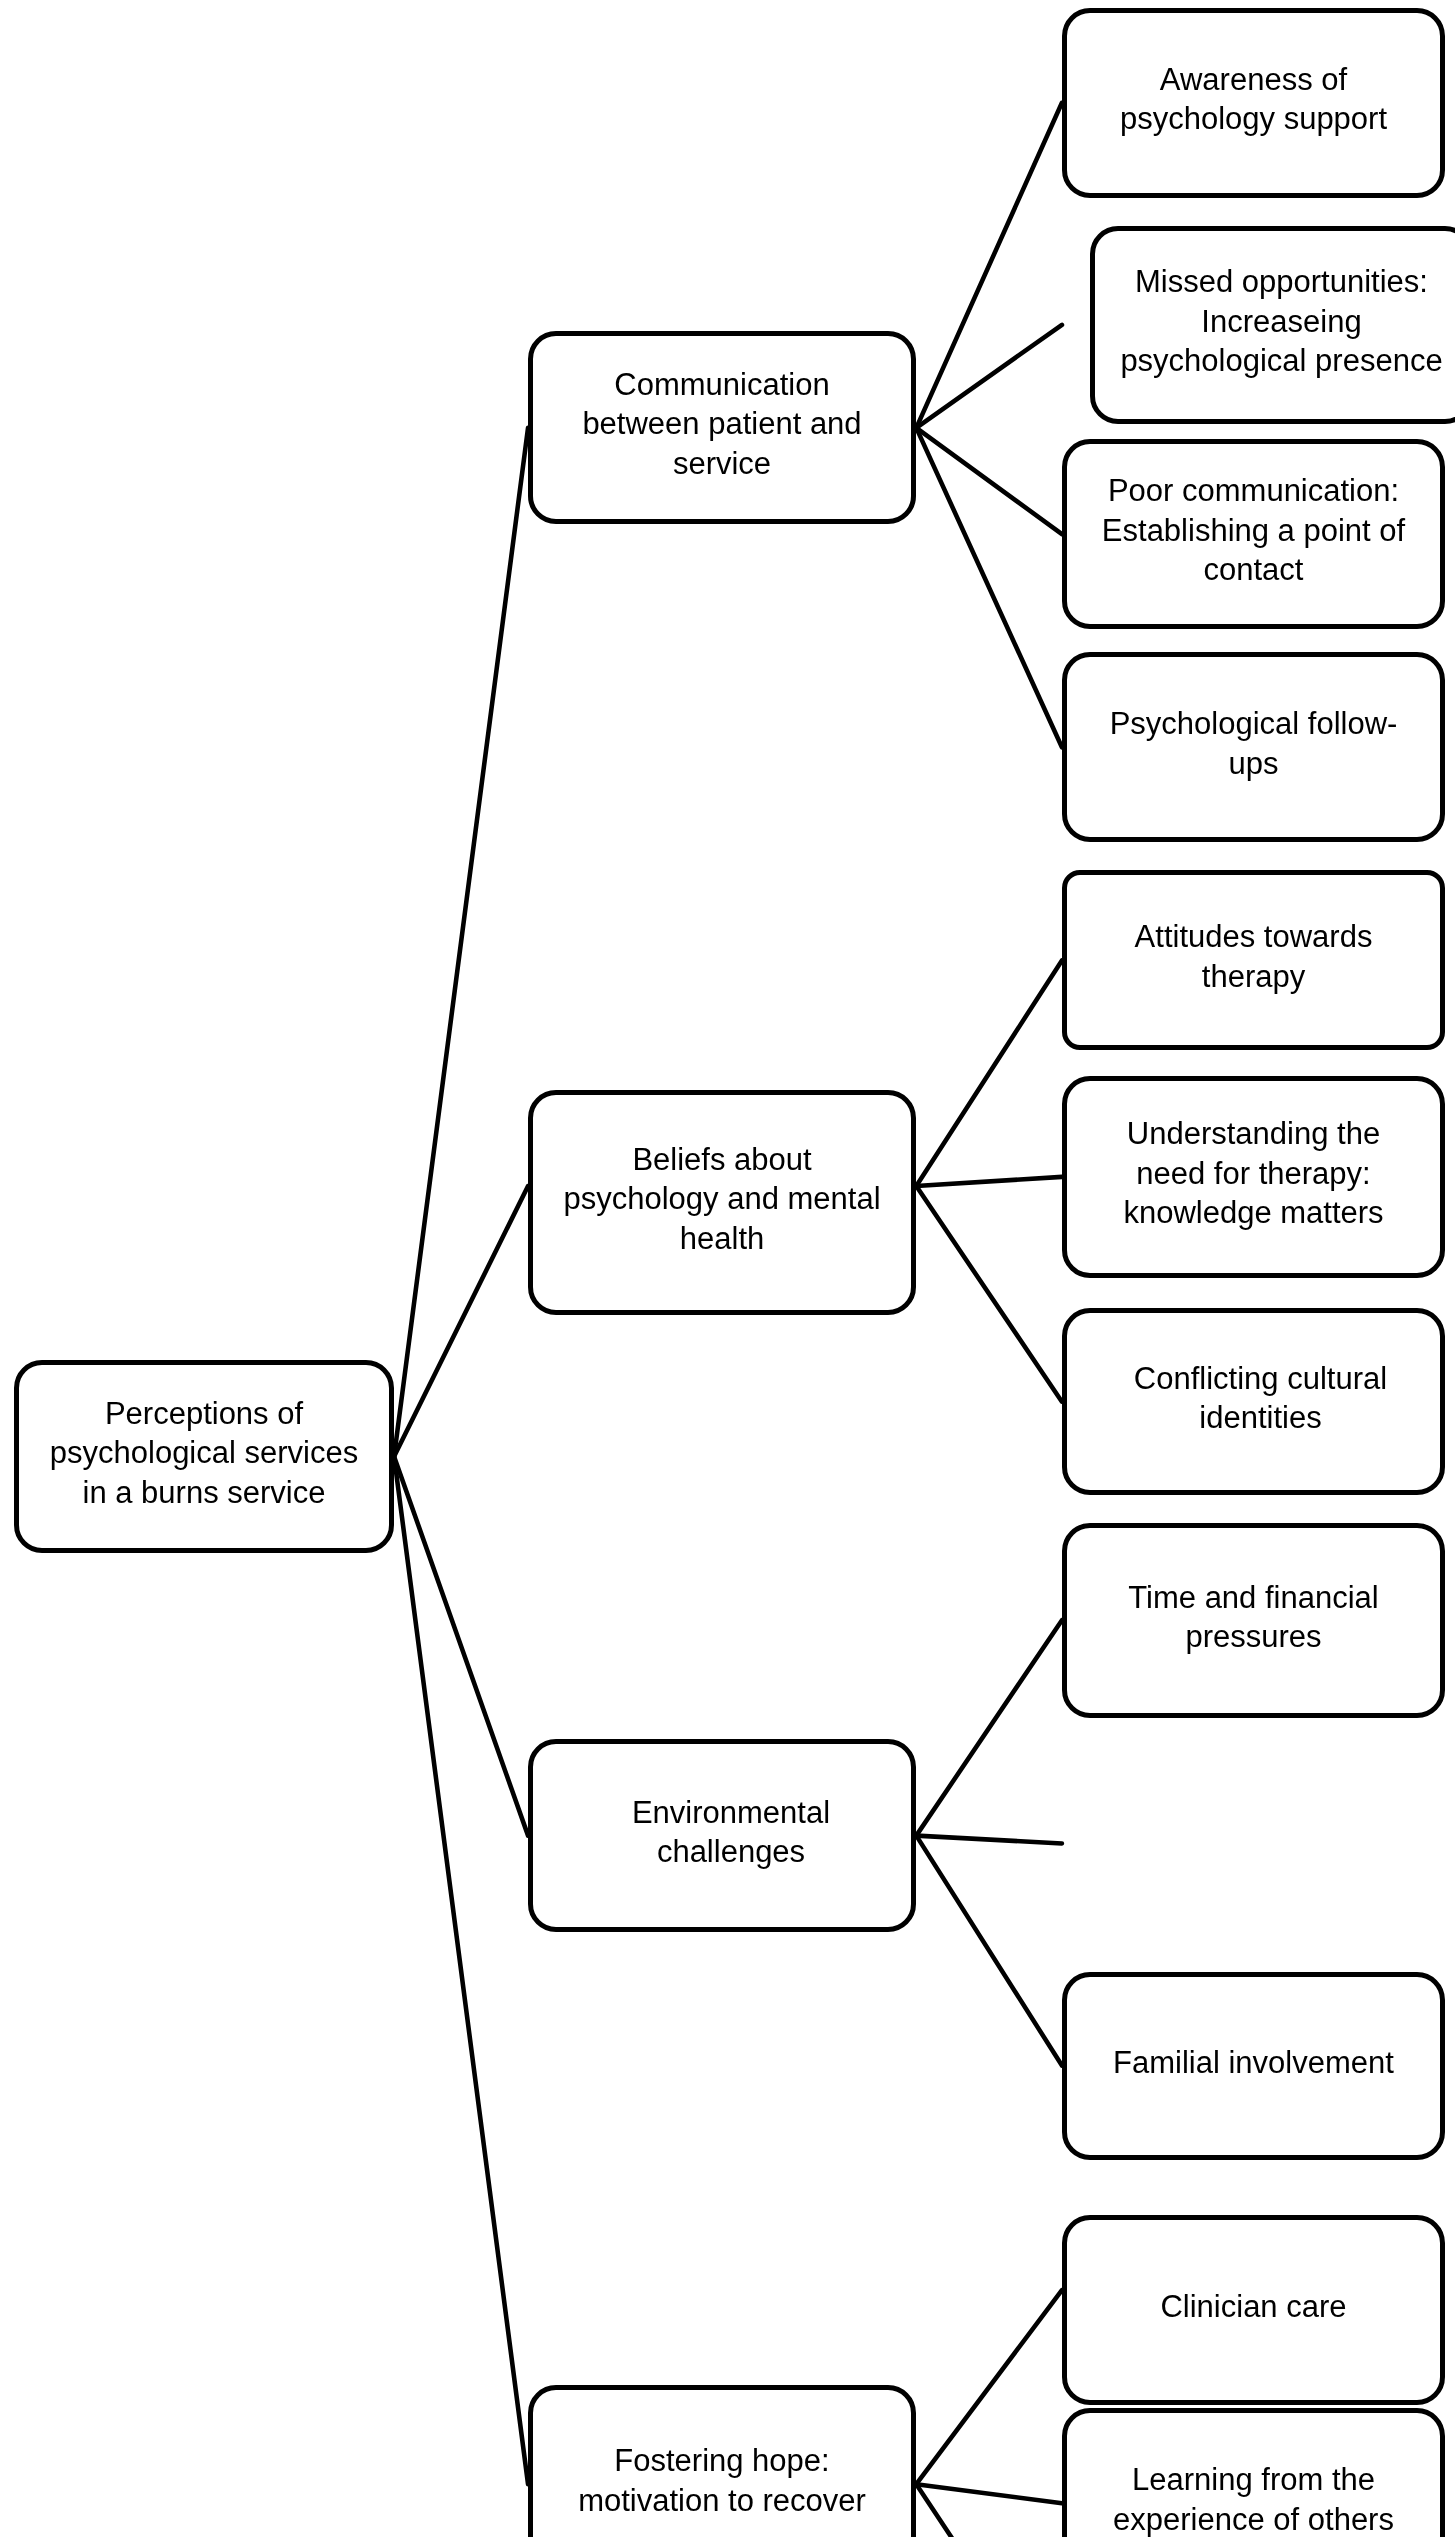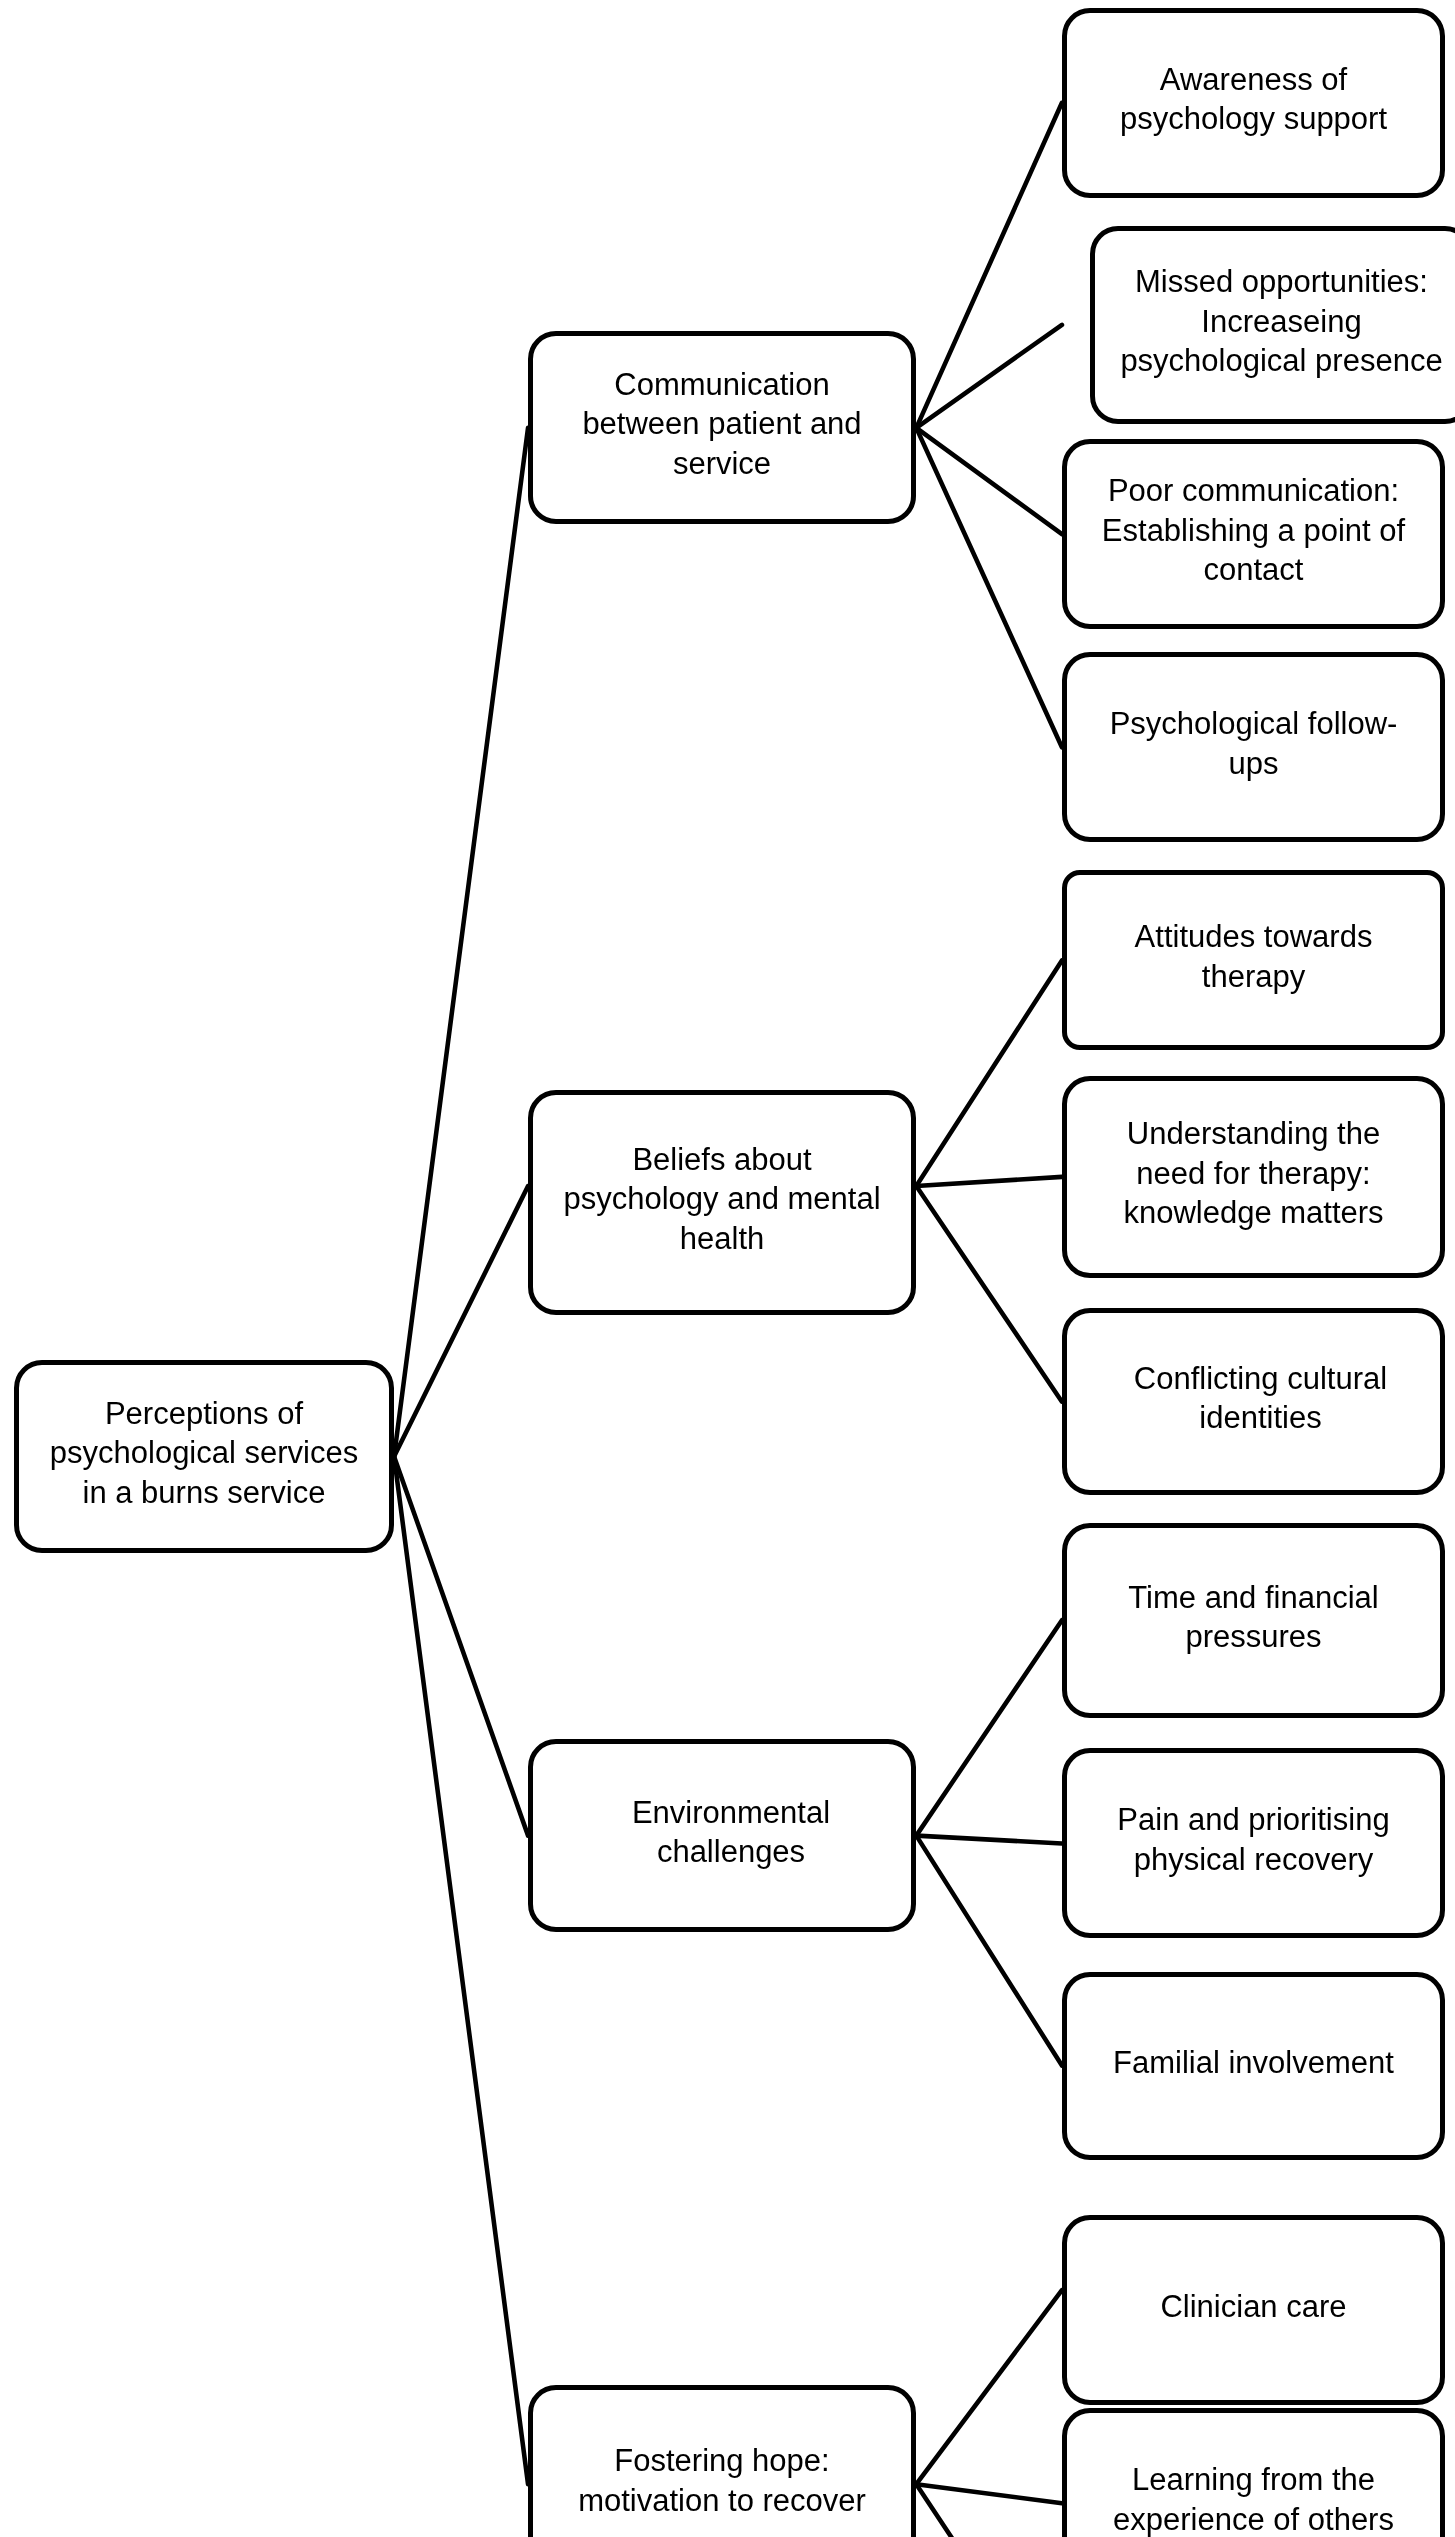--- a/index.html
+++ b/index.html
@@ -99,22 +99,20 @@
   <div class="node" style="left: 1062px; top: 870px; width: 383px; height: 180px; border-radius: 18px;">Attitudes towards
 therapy</div>
   <div class="node" style="left: 1062px; top: 1076px; width: 383px; height: 202px;">Understanding the
 need for therapy:
 knowledge matters</div>
   <div class="node" style="left: 1062px; top: 1308px; width: 383px; height: 187px; padding-left: 24px;">Conflicting cultural
 identities</div>
 
   <div class="node" style="left: 1062px; top: 1523px; width: 383px; height: 195px; text-align: center;">Time and financial
 pressures</div>
-  <div class="node" style="left: 1062px; top: 1748px; width: 383px; height: 190px;">Pain and prioritising
-physical recovery</div>
   <div class="node" style="left: 1062px; top: 1972px; width: 383px; height: 188px;">Familial involvement</div>
 
   <div class="node" style="left: 1062px; top: 2195px; width: 383px; height: 190px; margin-top: 20px;">Clinician care</div>
   <div class="node" style="left: 1062px; top: 2408px; width: 383px; height: 190px;">Learning from the
 experience of others</div>
 
 </div>
 
 
 </body></html>

